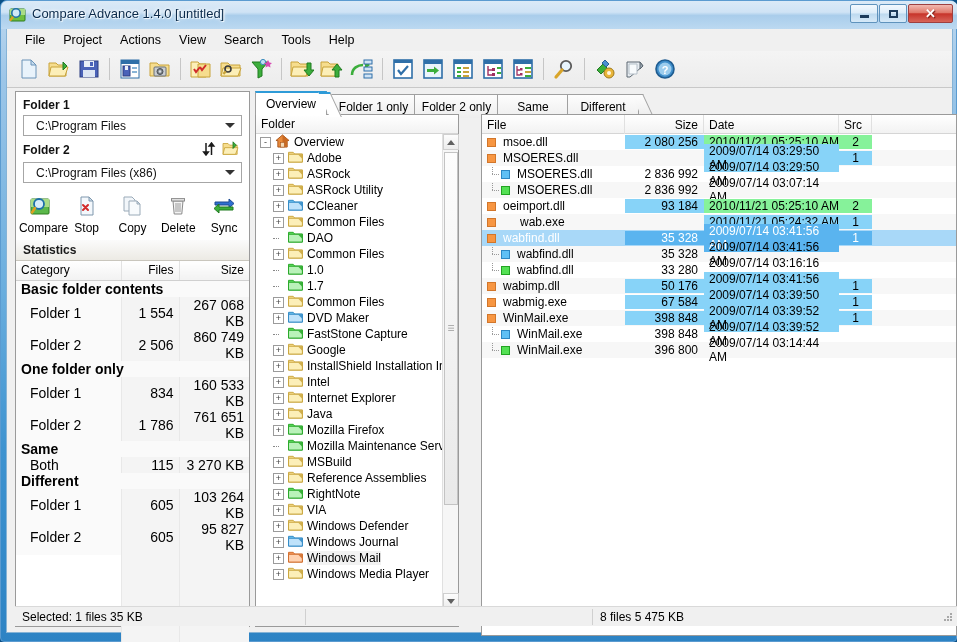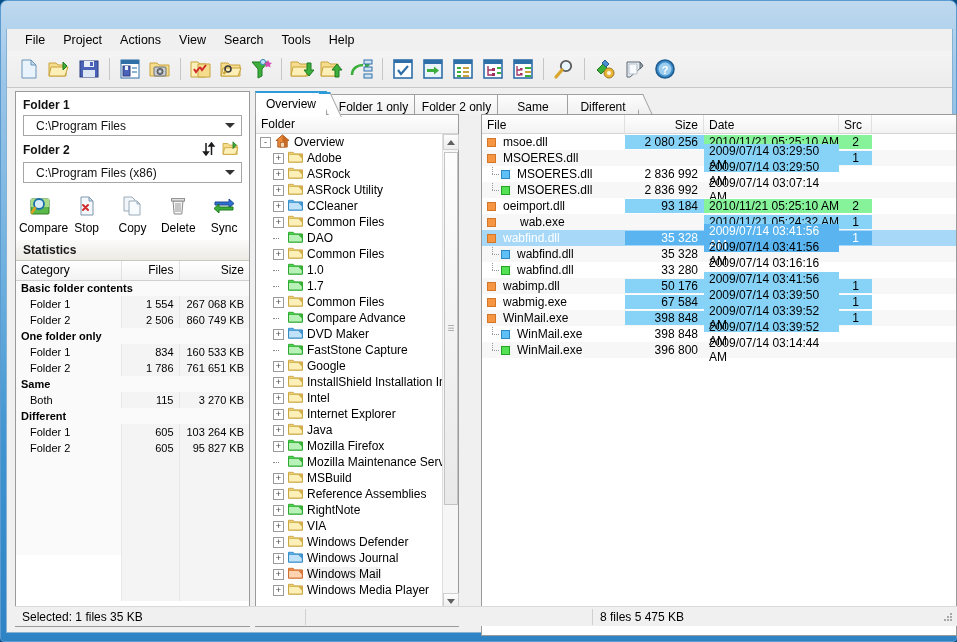--- a/index.html
+++ b/index.html
@@ -115,21 +115,21 @@
   
   .stats-wrap { background: #fafafa; height: 294px; position: relative; }
   .stats-table { width: 100%; border-collapse: collapse; }
   .stats-table th {
     font-weight: normal; font-size: 12px; color: #000;
     background: linear-gradient(to bottom,#ffffff 0%,#f2f2f2 100%);
     border-bottom: 1px solid #d0d0d0; border-right: 1px solid #e2e2e2;
     height: 19px; text-align: left; padding: 0 5px;
   }
   .stats-table th.num { text-align: right; }
-  .stats-table td { font-size: 11px; color: #000; height: 16px; padding: 0 5px; }
+  .stats-table td { font-size: 14px; color: #000; height: 16px; padding: 0 5px; }
   .stats-table td.num { text-align: right; background: #f4f4f4; border-left: 1px solid #e8e8e8; }
   .stats-table tr.grp td { font-weight: bold; background: #fafafa !important; border-left: none; }
   .stats-table td.ind { padding-left: 14px; }
   .stats-filler td { height: auto; }
 
   
   .tabs {
     position: absolute; left: 248px; top: 62px; width: 702px; height: 23px;
   }
   .tab {
@@ -245,20 +245,42 @@
   .sb-div { width: 1px; height: 16px; background: #d0d0d0; }
   .resizer {
     position: absolute; right: 3px; bottom: 3px; width: 12px; height: 12px;
   }
 </style>
 </head>
 <body>
 
 <div class="window">
 
+  <div class="titlebar">
+    <div class="title-icon">
+      <svg width="18" height="18" viewBox="0 0 18 18">
+        <rect x="1" y="3" width="15" height="12" rx="1" fill="#6fbf3f" stroke="#2e7d1e"></rect>
+        <rect x="1" y="3" width="15" height="6" fill="#a9dc86"></rect>
+        <circle cx="7" cy="7" r="4.2" fill="#cfe8f7" stroke="#1d6fa8" stroke-width="1.6"></circle>
+        <line x1="3.6" y1="11.4" x2="1.5" y2="14" stroke="#e0a020" stroke-width="2.2" stroke-linecap="round"></line>
+      </svg>
+    </div>
+    <div class="title-text">Compare Advance 1.4.0 [untitled]</div>
+    <div class="winbtns">
+      <div class="winbtn">
+          <div class="g-min"></div>
+        </div>
+      <div class="winbtn">
+          <div class="g-max"></div>
+        </div>
+      <div class="winbtn close">
+          <div class="g-close">✕</div>
+        </div>
+    </div>
+  </div>
 
   <div class="client">
 
     <div class="menubar">
       <div class="menuitem">File</div>
       <div class="menuitem">Project</div>
       <div class="menuitem">Actions</div>
       <div class="menuitem">View</div>
       <div class="menuitem">Search</div>
       <div class="menuitem">Tools</div>
@@ -745,31 +767,20 @@
             <span class="exp">+</span>
             <span class="ficon"><svg width="15" height="13" viewBox="0 0 16 14">
                 <path d="M0.5 2.5h5l1.6 1.8h8.4v8.7H0.5z" fill="#f6dd8e" stroke="#c8a33a"></path>
                 <path d="M0.5 4.6h14.9v8.4H0.5z" fill="#fcefb8" stroke="#c8a33a"></path>
                 <path d="M11 5.2h4v4z" fill="#c8a33a" opacity="0.85"></path>
               </svg></span>
             <span class="tlabel">Common Files</span>
           </div>
           <div class="tnode">
             <span class="expspace"></span>
-            <span class="dots"></span>
-            <span style="width:5px;flex:0 0 auto"></span>
-            <span class="ficon"><svg width="15" height="13" viewBox="0 0 16 14">
-                <path d="M0.5 2.5h5l1.6 1.8h8.4v8.7H0.5z" fill="#62e062" stroke="#23a423"></path>
-                <path d="M0.5 4.6h14.9v8.4H0.5z" fill="#b9f2b9" stroke="#23a423"></path>
-                <path d="M11 5.2h4v4z" fill="#23a423" opacity="0.85"></path>
-              </svg></span>
-            <span class="tlabel">Compare Advance</span>
-          </div>
-          <div class="tnode">
-            <span class="expspace"></span>
             <span class="exp">+</span>
             <span class="ficon"><svg width="15" height="13" viewBox="0 0 16 14">
                 <path d="M0.5 2.5h5l1.6 1.8h8.4v8.7H0.5z" fill="#6fc2f0" stroke="#2d87c4"></path>
                 <path d="M0.5 4.6h14.9v8.4H0.5z" fill="#bfe2fa" stroke="#2d87c4"></path>
                 <path d="M11 5.2h4v4z" fill="#2d87c4" opacity="0.85"></path>
               </svg></span>
             <span class="tlabel">DVD Maker</span>
           </div>
           <div class="tnode">
             <span class="expspace"></span>

